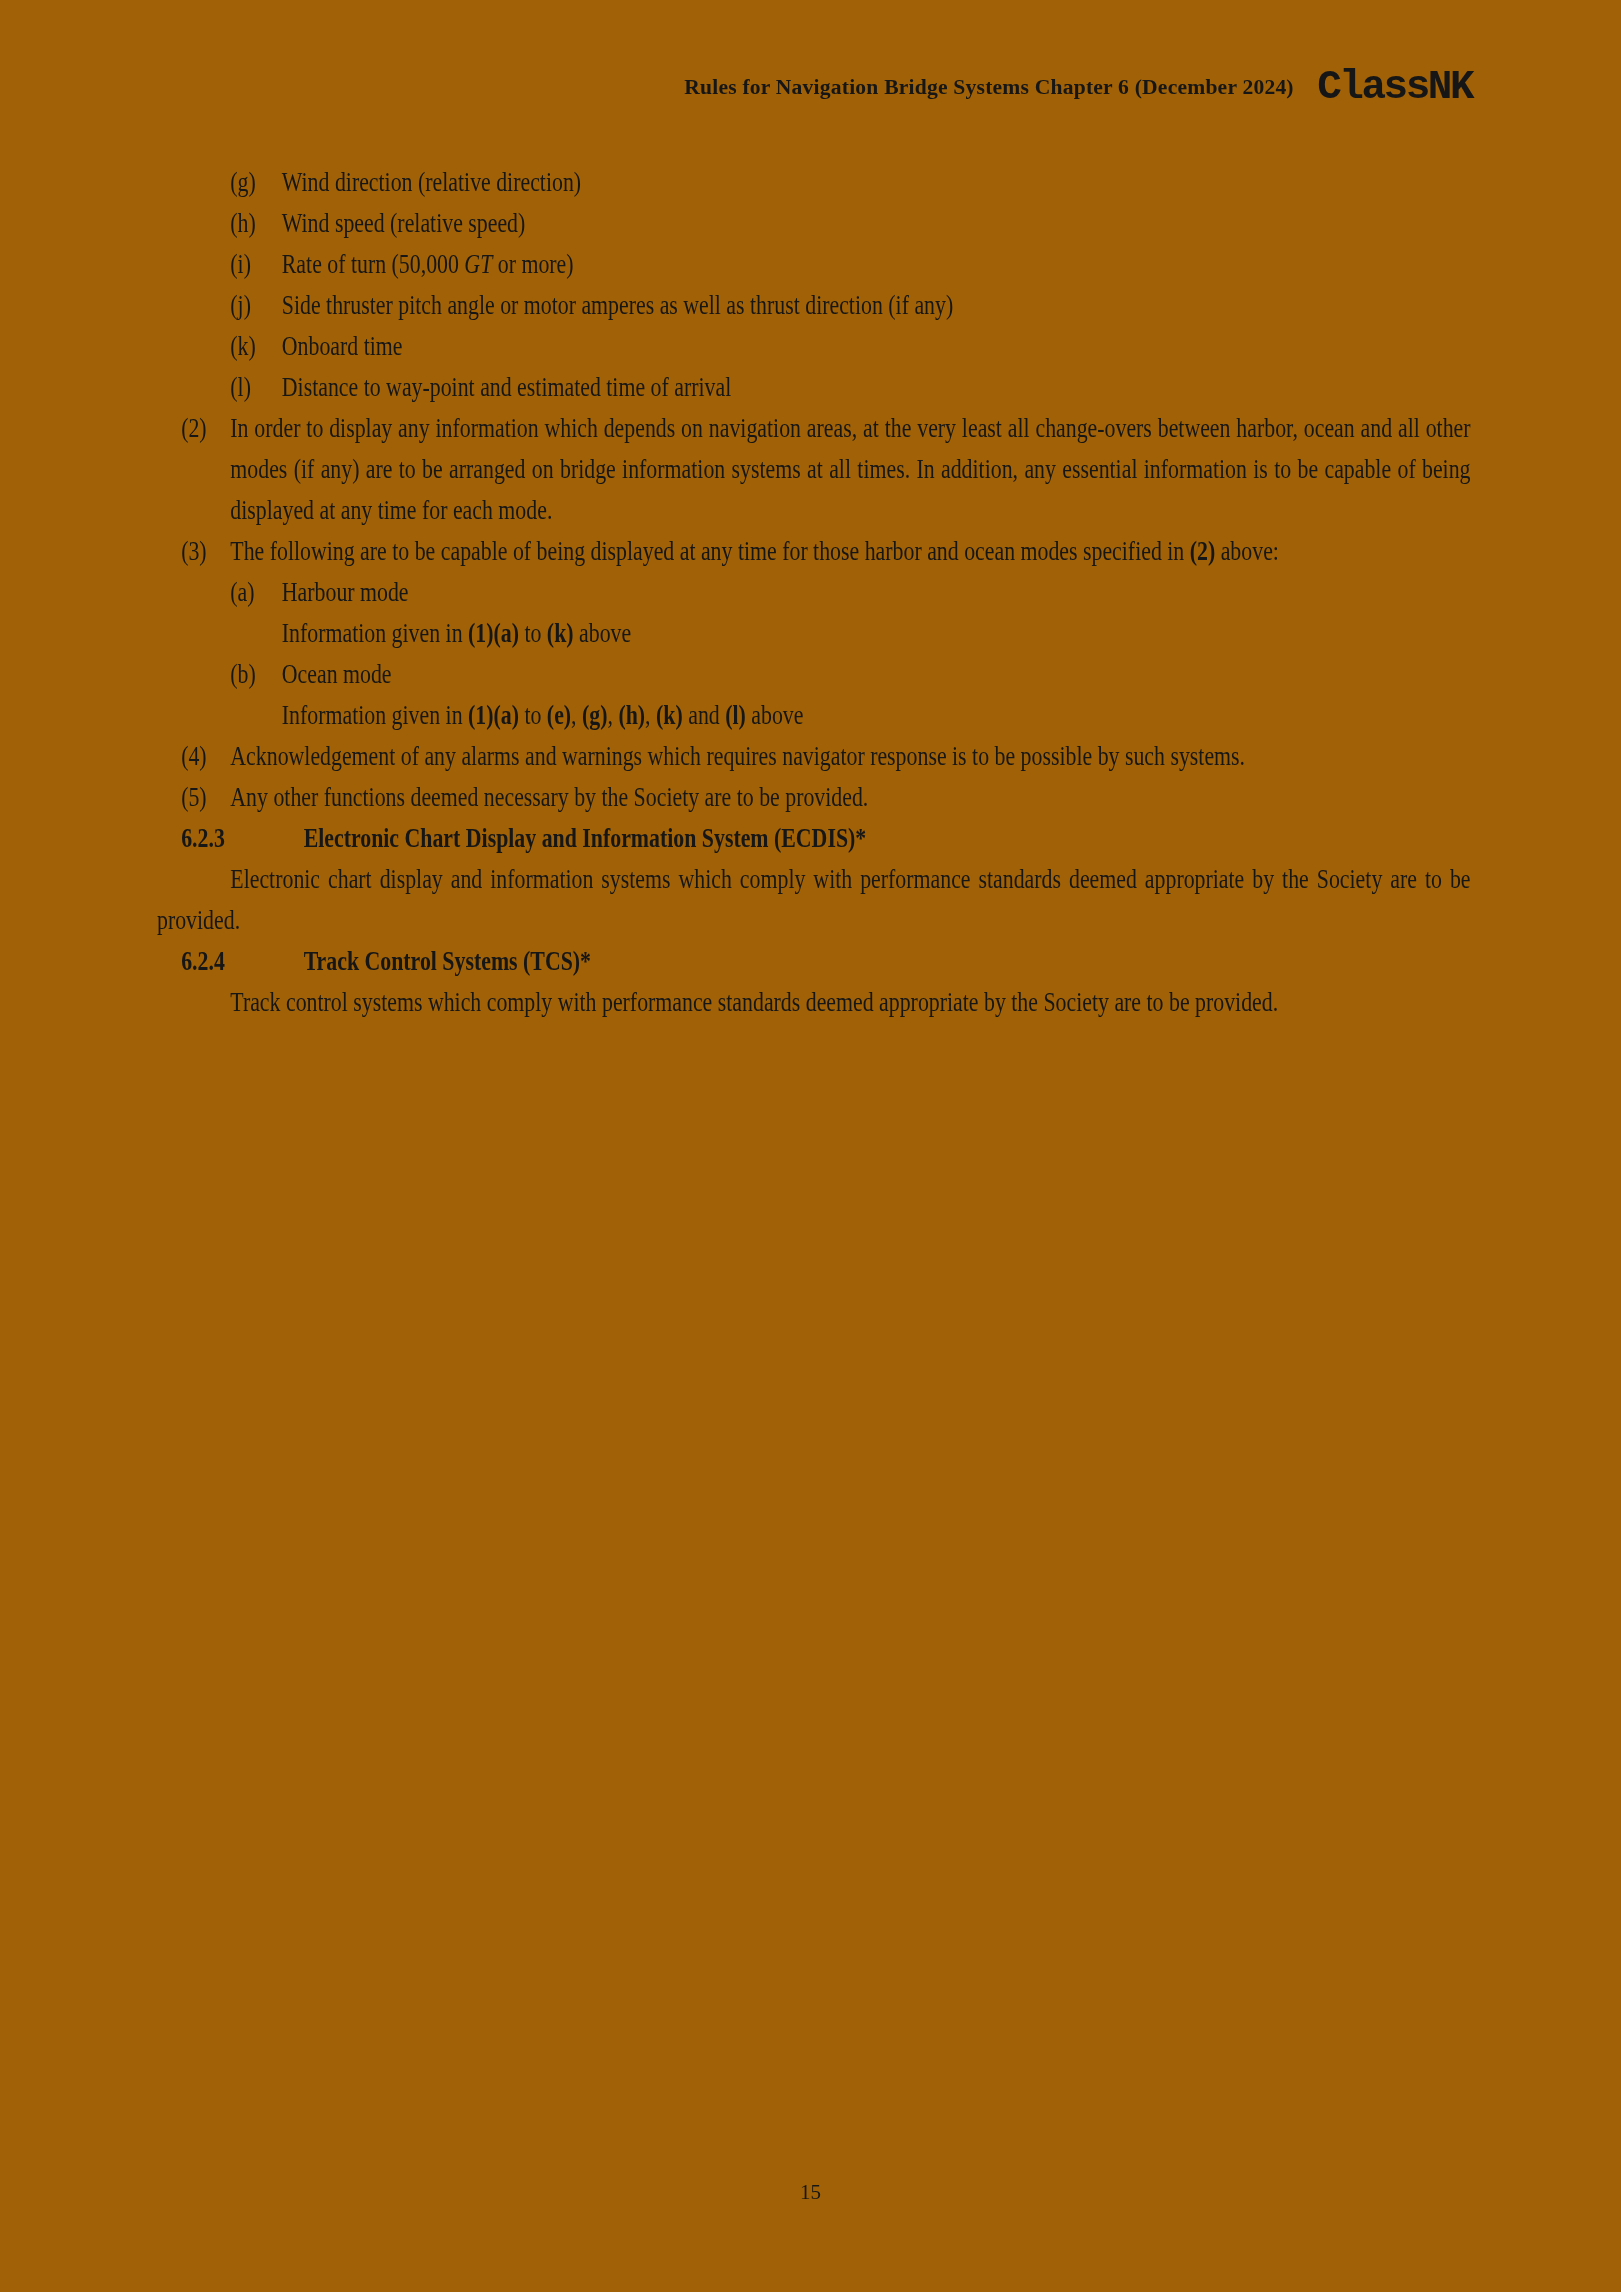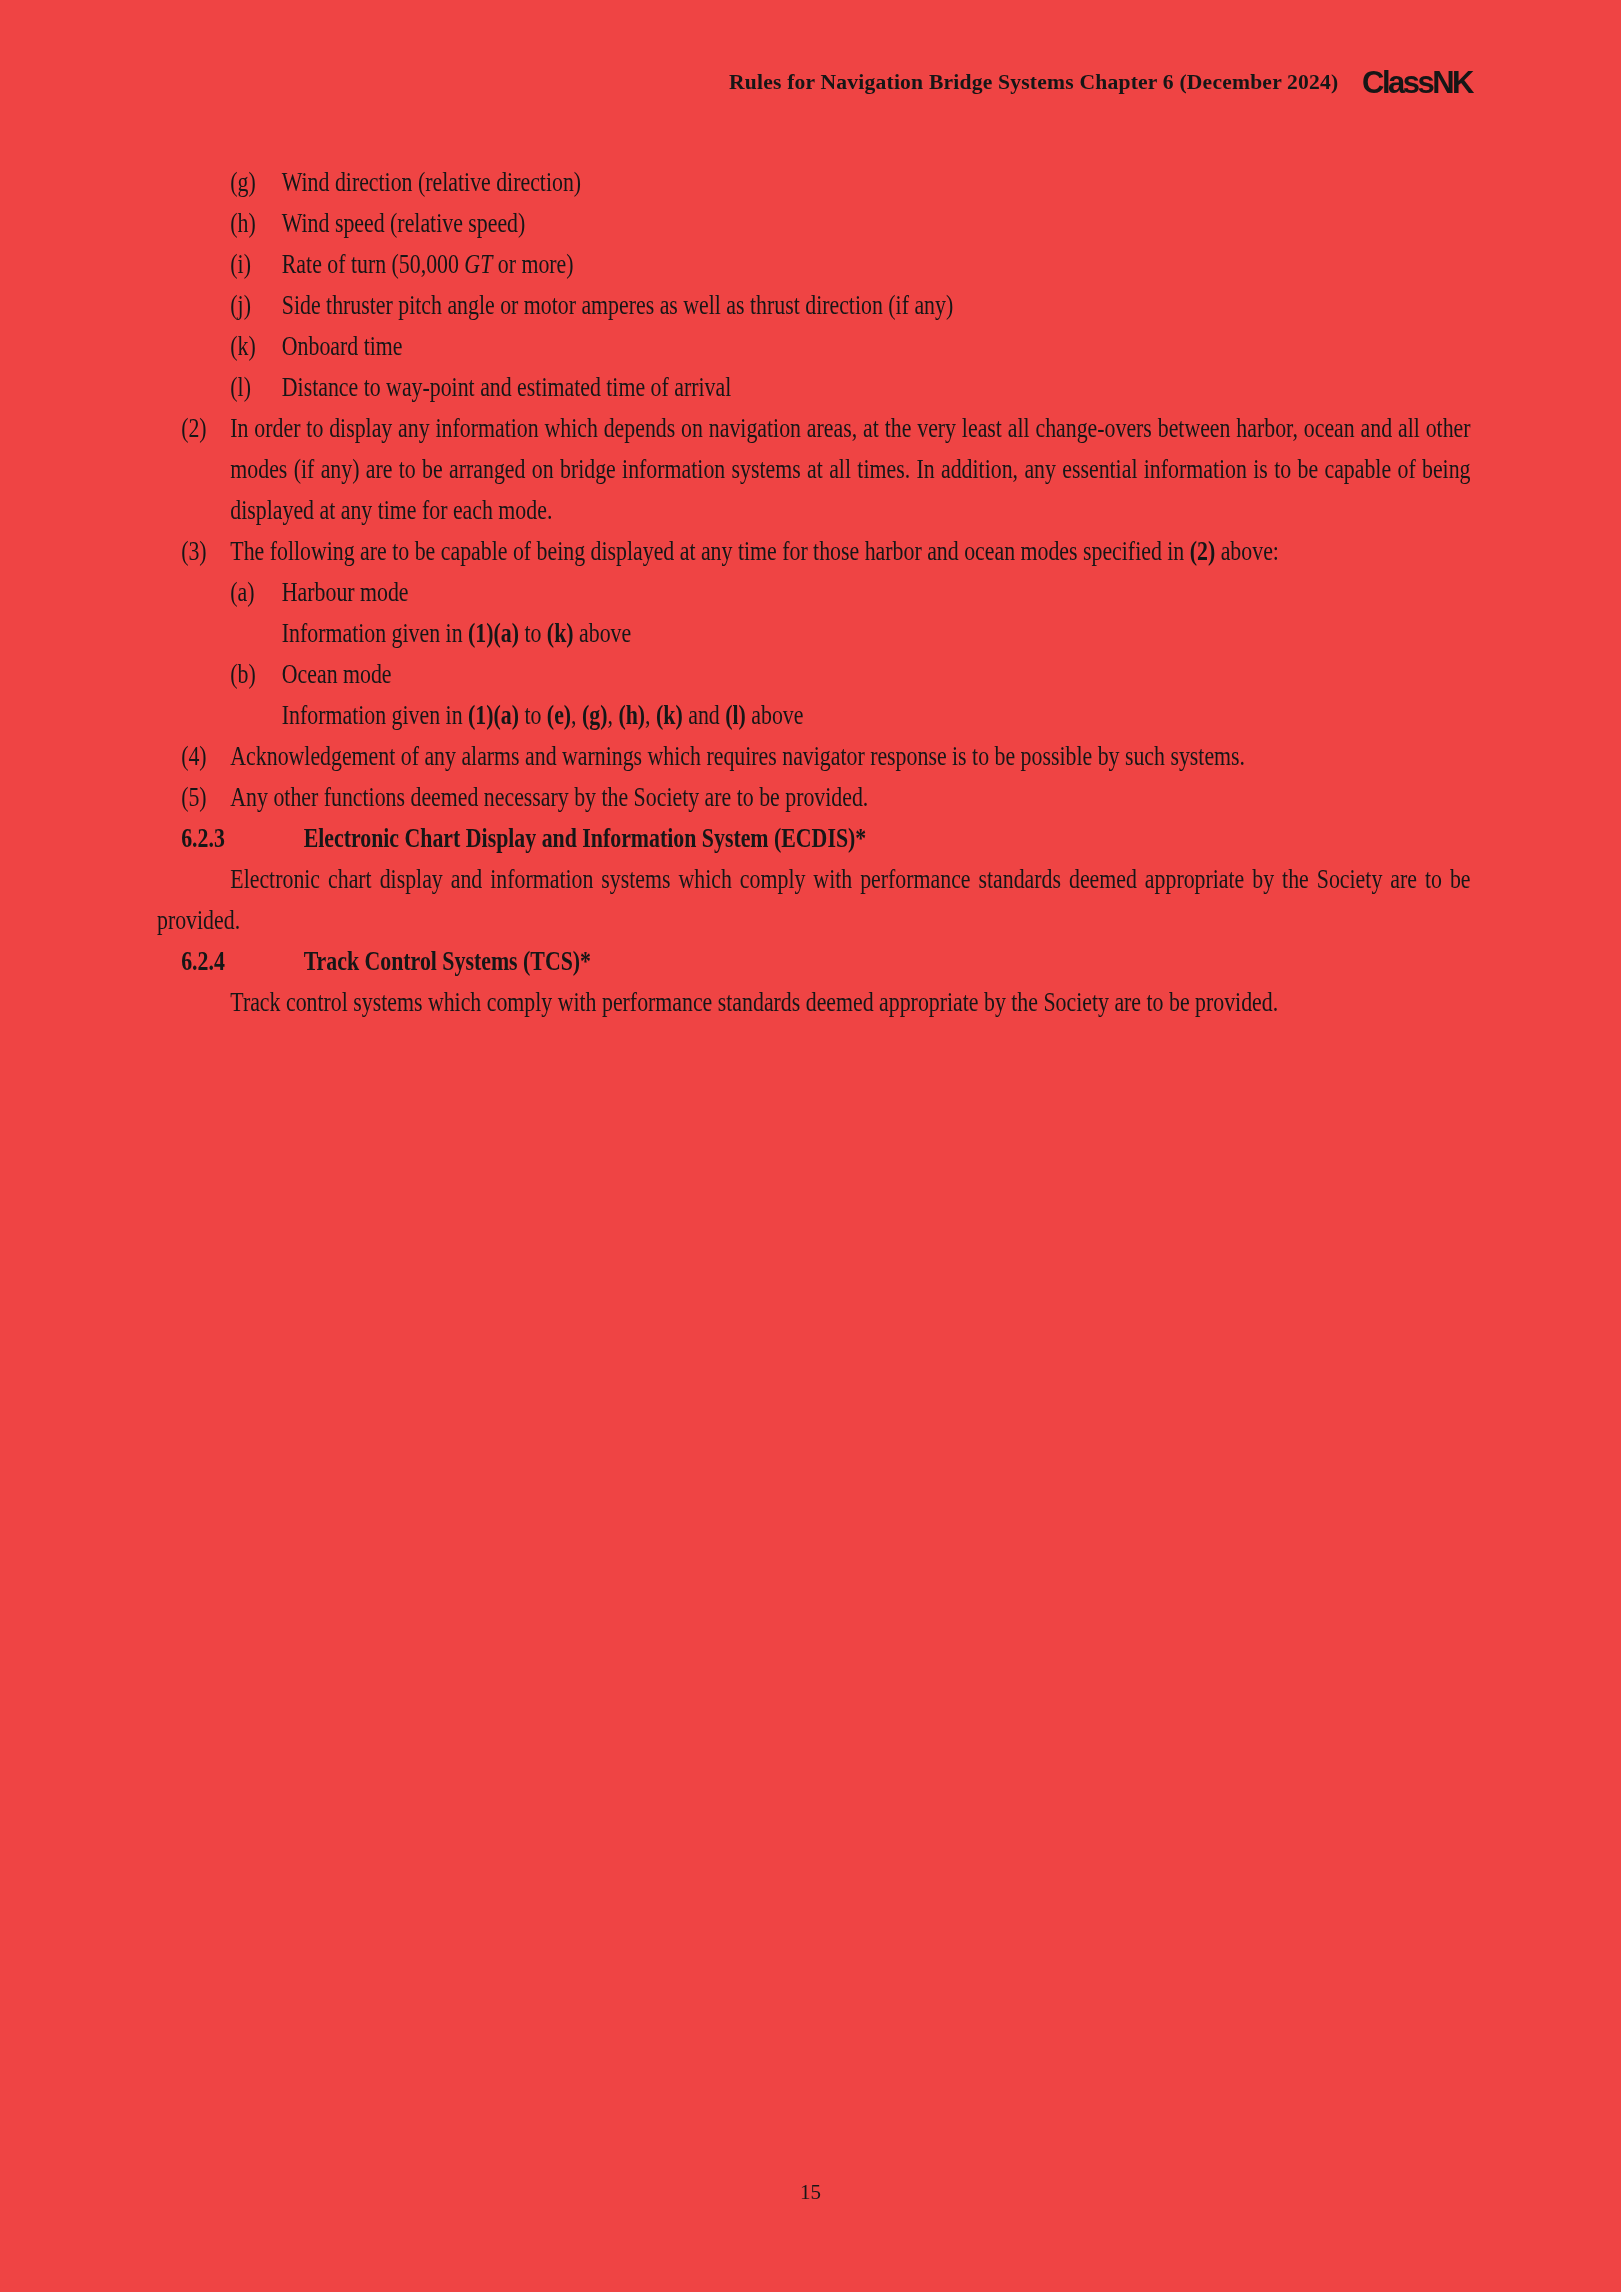--- a/index.html
+++ b/index.html
@@ -4,44 +4,44 @@
 <style>
   html, body {
     margin: 0;
     padding: 0;
     background: #ffffff;
   }
   .page {
     position: relative;
     width: 1621px;
     height: 2293px;
-    background: #ef4444;
+    background: #a16207;
     color: #161616;
     font-family: "Liberation Serif", serif;
     overflow: hidden;
   }
   
   .page-header {
     position: absolute;
     top: 67px;
     right: 149px;
     display: flex;
     align-items: center;
     gap: 23.5px;
     white-space: nowrap;
   }
   .header-title {
     font-weight: bold;
     font-size: 21.6px;
     letter-spacing: 0.2px;
   }
   .logo {
-    font-family: Liberation Sans, sans-serif;
+    font-family: Liberation Mono, monospace;
     font-weight: bold;
-    font-size: 31px;
+    font-size: 41px;
     letter-spacing: -2.5px;
     line-height: 1;
   }
   
   .content {
     position: absolute;
     left: 157px;
     top: 161px;
     width: 1684px;
     transform: scaleX(0.78);

